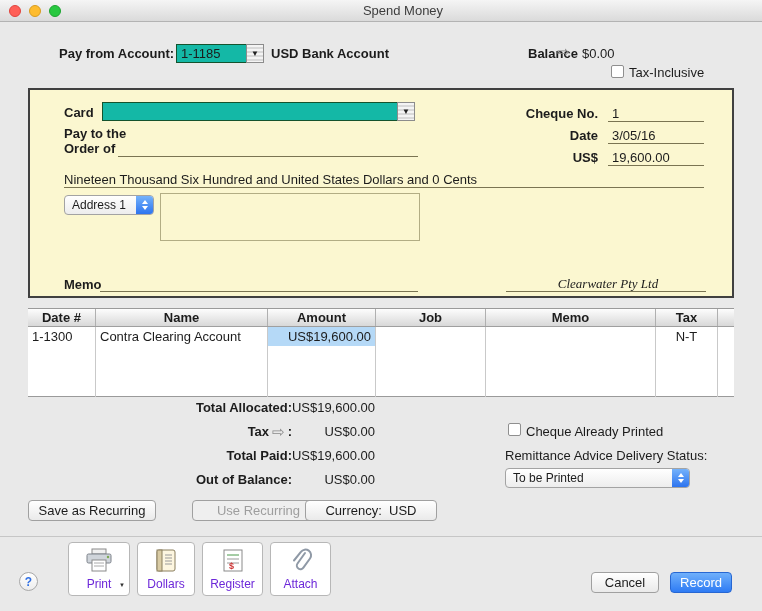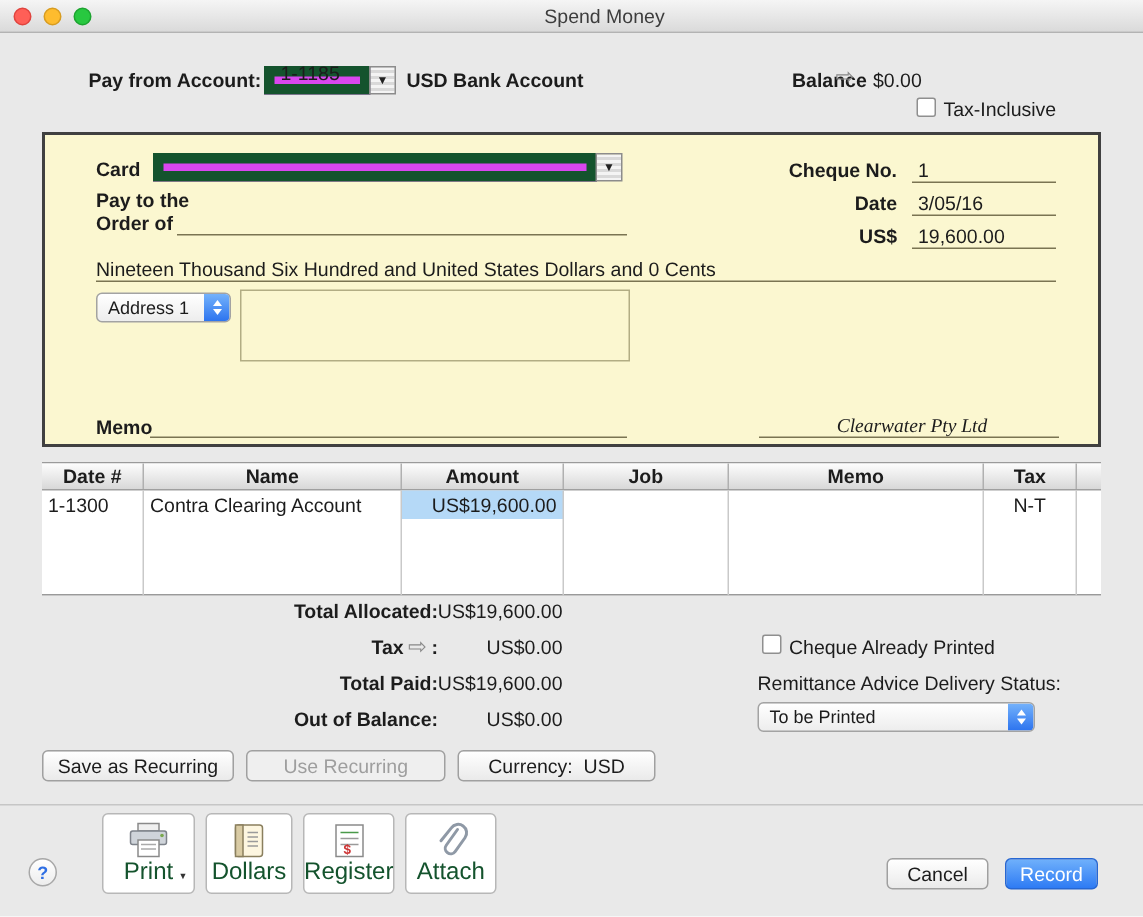--- a/index.html
+++ b/index.html
@@ -11,22 +11,22 @@
   }
   .abs { position:absolute; }
   .b { font-weight:bold; }
   .titlebar { position:absolute; left:0; top:0; width:100%; height:22px;
     background:linear-gradient(#f5f5f5,#dadada); border-bottom:1px solid #b3b3b3; }
   .title { text-align:center; line-height:22px; font-size:13px; color:#3d3d3d;padding-left:44px; }
   .tl { position:absolute; top:5px; width:12px; height:12px; border-radius:50%; }
   .tl.red { left:9px;  background:#ff5f57; border:1px solid #e0443e; }
   .tl.yel { left:29px; background:#febc2e; border:1px solid #d89c20; }
   .tl.grn { left:49px; background:#28c840; border:1px solid #1da430; }
-  .field { position:absolute; background:#d946ef; border:7px solid #14532d; padding:0 4px;
-    display:flex; align-items:flex-end; font-size:13px; }
+  .field { position:absolute; background:#14b8a6; border:1px solid #14532d; padding:0 4px;
+    display:flex; align-items:center; font-size:13px; }
   .combo-btn { position:absolute; border:1px solid #8c8c8c;
     background:repeating-linear-gradient(#f4f4f4 0 2px,#d9d9d9 2px 4px);
     display:flex; align-items:center; justify-content:center; font-size:8px; color:#222; cursor:pointer; }
   .checkbox { position:absolute; width:13px; height:13px; background:#fff;
     border:1px solid #8f8f8f; border-radius:2px; cursor:pointer; }
   .arrow { position:absolute; color:#8a8a8a; font-size:15px; line-height:15px; }
   .cheque { position:absolute; left:28px; top:88px; width:706px; height:210px;
     background:#fbf7d0; border:2px solid #404040; }
   .uline { position:absolute; height:1px; background:#7a7452; }
   .popup { position:absolute; display:flex; align-items:stretch;
@@ -44,27 +44,27 @@
     border-bottom:1px solid #9f9f9f; font-weight:bold; }
   .thead .c { display:flex; align-items:center; justify-content:center; border-right:1px solid #b0b0b0; }
   .trow { display:flex; height:19px; }
   .trow .c { display:flex; align-items:center; padding:0 4px; border-right:1px solid #c9c9c9; }
   .tfill { display:flex; height:51px; }
   .tfill .c { border-right:1px solid #c9c9c9; }
   .sel { background:#b5d9f7; }
   .btn { position:absolute; display:flex; align-items:center; justify-content:center; height:21px;
     background:linear-gradient(#ffffff,#eaeaea); border:1px solid #a0a0a0; border-radius:4px;
     font-size:13px; color:#1c1c1c; cursor:pointer; white-space:pre; }
-  .btn.disabled { color:#9e9e9e; background:#efefef; }
+  .btn.disabled { color:#9e9e9e; background:#efefef;margin-left:28px; }
   .btn.primary { background:linear-gradient(#6fb0fb,#2e7bf4); border-color:#2767d2; color:#fff; }
   .tool { position:absolute; top:542px; height:54px; background:#fff; border:1px solid #b7b7b7;
     border-radius:4px; display:flex; flex-direction:column; align-items:center; justify-content:flex-end;
     padding-bottom:4px; cursor:pointer; }
   .tool .ticon { position:absolute; top:5px; }
-  .tool .tlbl { font-size:16px; color:#14532d; }
+  .tool .tlbl { font-size:12px; color:#6d28d9; }
   .tool .menu-arrow { position:absolute; right:4px; bottom:7px; font-size:6px; color:#333; }
   .help { position:absolute; left:19px; top:572px; width:19px; height:19px; border-radius:50%;
     background:linear-gradient(#ffffff,#ededed); border:1px solid #a8a8a8; color:#2f6fe4;
     font-weight:bold; font-size:12px; display:flex; align-items:center; justify-content:center; cursor:pointer; }
   .sep { position:absolute; left:0; top:536px; width:100%; height:1px; background:#c6c6c6; }
   .right { justify-content:flex-end !important; text-align:right; }
   .center { justify-content:center !important; }
   .sig { font-family:"Liberation Serif",serif; font-style:italic; font-size:13px; }
 </style>
 </head>

